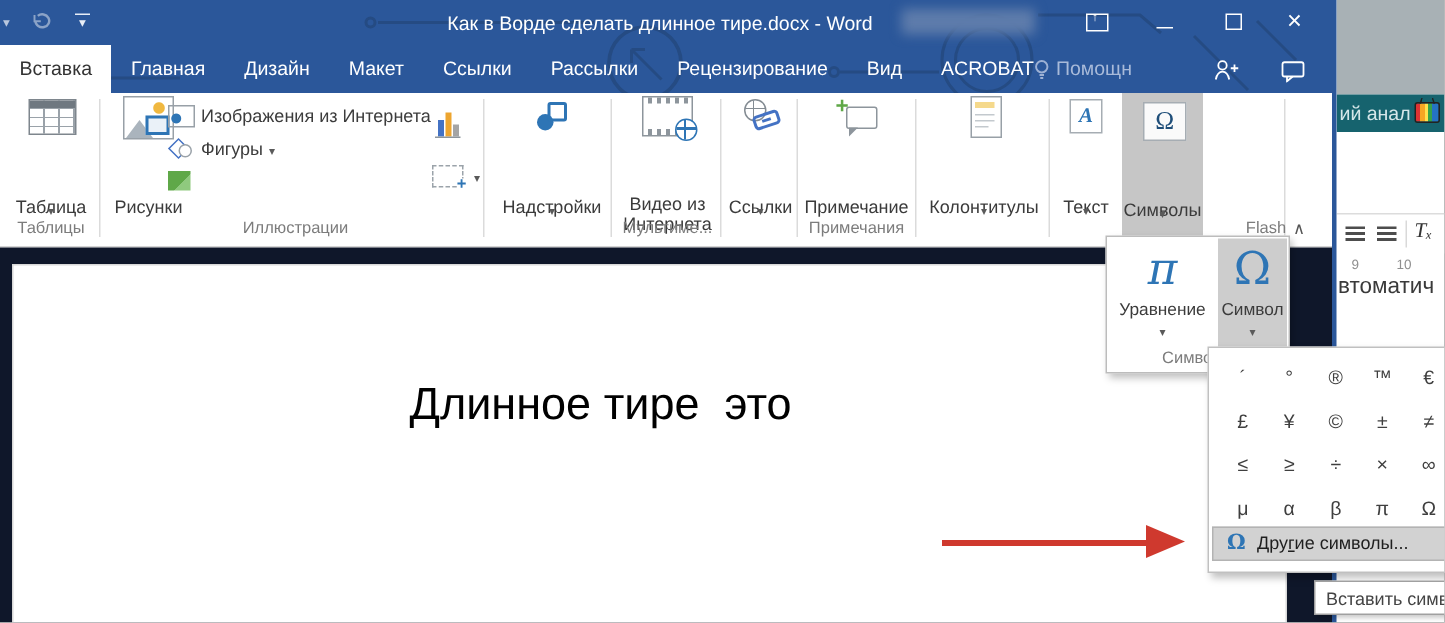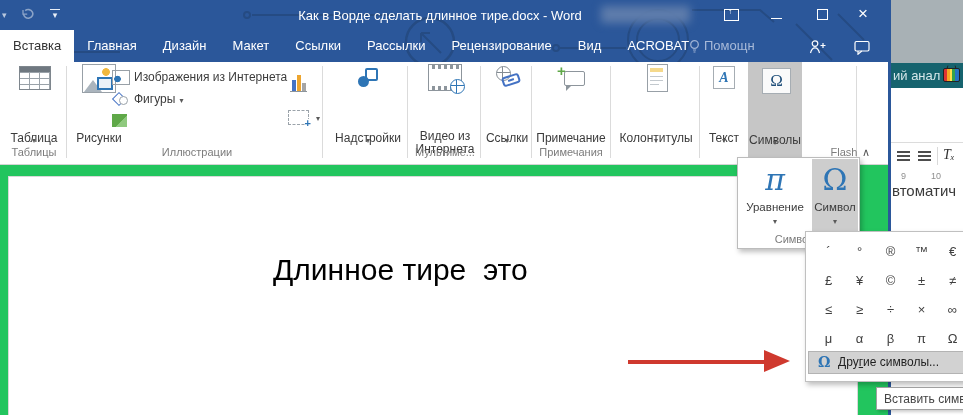--- a/index.html
+++ b/index.html
@@ -136,21 +136,21 @@
       font-size:14px;color:#2e75b5;line-height:21px;text-align:center;}
   .i-omega{left:14px;top:2px;width:27px;height:24px;border:1px solid #a6adb3;background:#fafafa;
       font-family:"Liberation Serif",serif;font-size:17px;color:#1f4e79;line-height:24px;text-align:center;}
   .i-flash{left:26px;top:0;width:23px;height:28px;border:1px solid #98a0a7;background:#fff;}
   .i-flash:before{content:"";position:absolute;left:-3px;top:1px;width:13px;height:5px;background:#e15454;}
   .i-flash:after{content:"";position:absolute;right:-3px;bottom:-2px;width:11px;height:11px;
       border-radius:50%;background:radial-gradient(circle at 35% 30%,#c0b0f2,#7b5fd0);}
   .collapse{left:862px;top:84px;font-size:11px;color:#555;}
 
   
-  .docarea{left:0;top:165px;width:888px;height:250px;background:#22c55e;}
+  .docarea{left:0;top:165px;width:888px;height:250px;background:#0f172a;}
   .page{left:8px;top:11px;width:848px;height:239px;background:#fff;border:1px solid #d8d8d8;
         border-bottom:none;}
   .doctext{left:264px;top:76px;font-size:30px;color:#000;white-space:pre;}
 
   
   .flyout{left:737px;top:157px;width:121px;height:90px;background:#fff;border:1px solid #bcbcbc;
       box-shadow:2px 3px 5px rgba(0,0,0,.25);z-index:5;}
   .fly-btn{position:absolute;top:1px;height:74px;text-align:center;}
   .fly-eq{left:1px;width:72px;}
   .fly-sym{left:74px;width:46px;background:#cdcdcd;}

